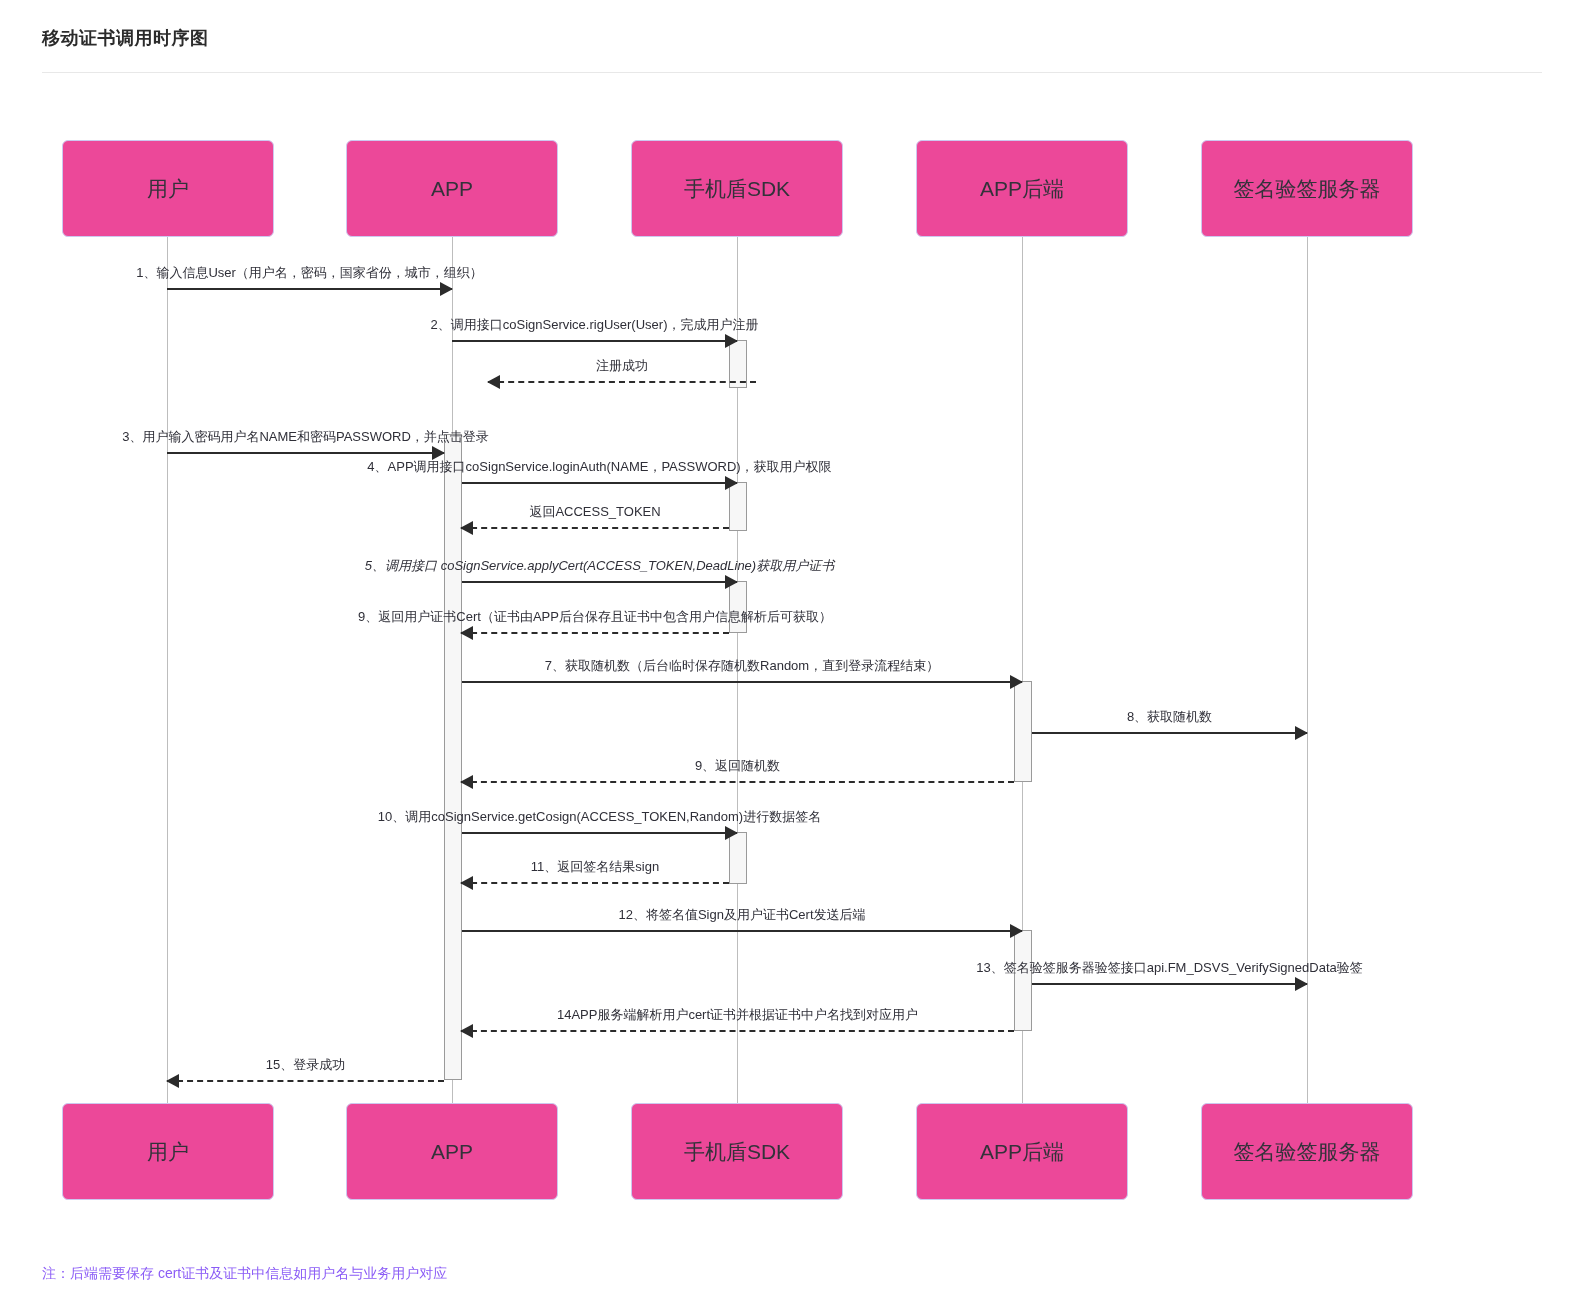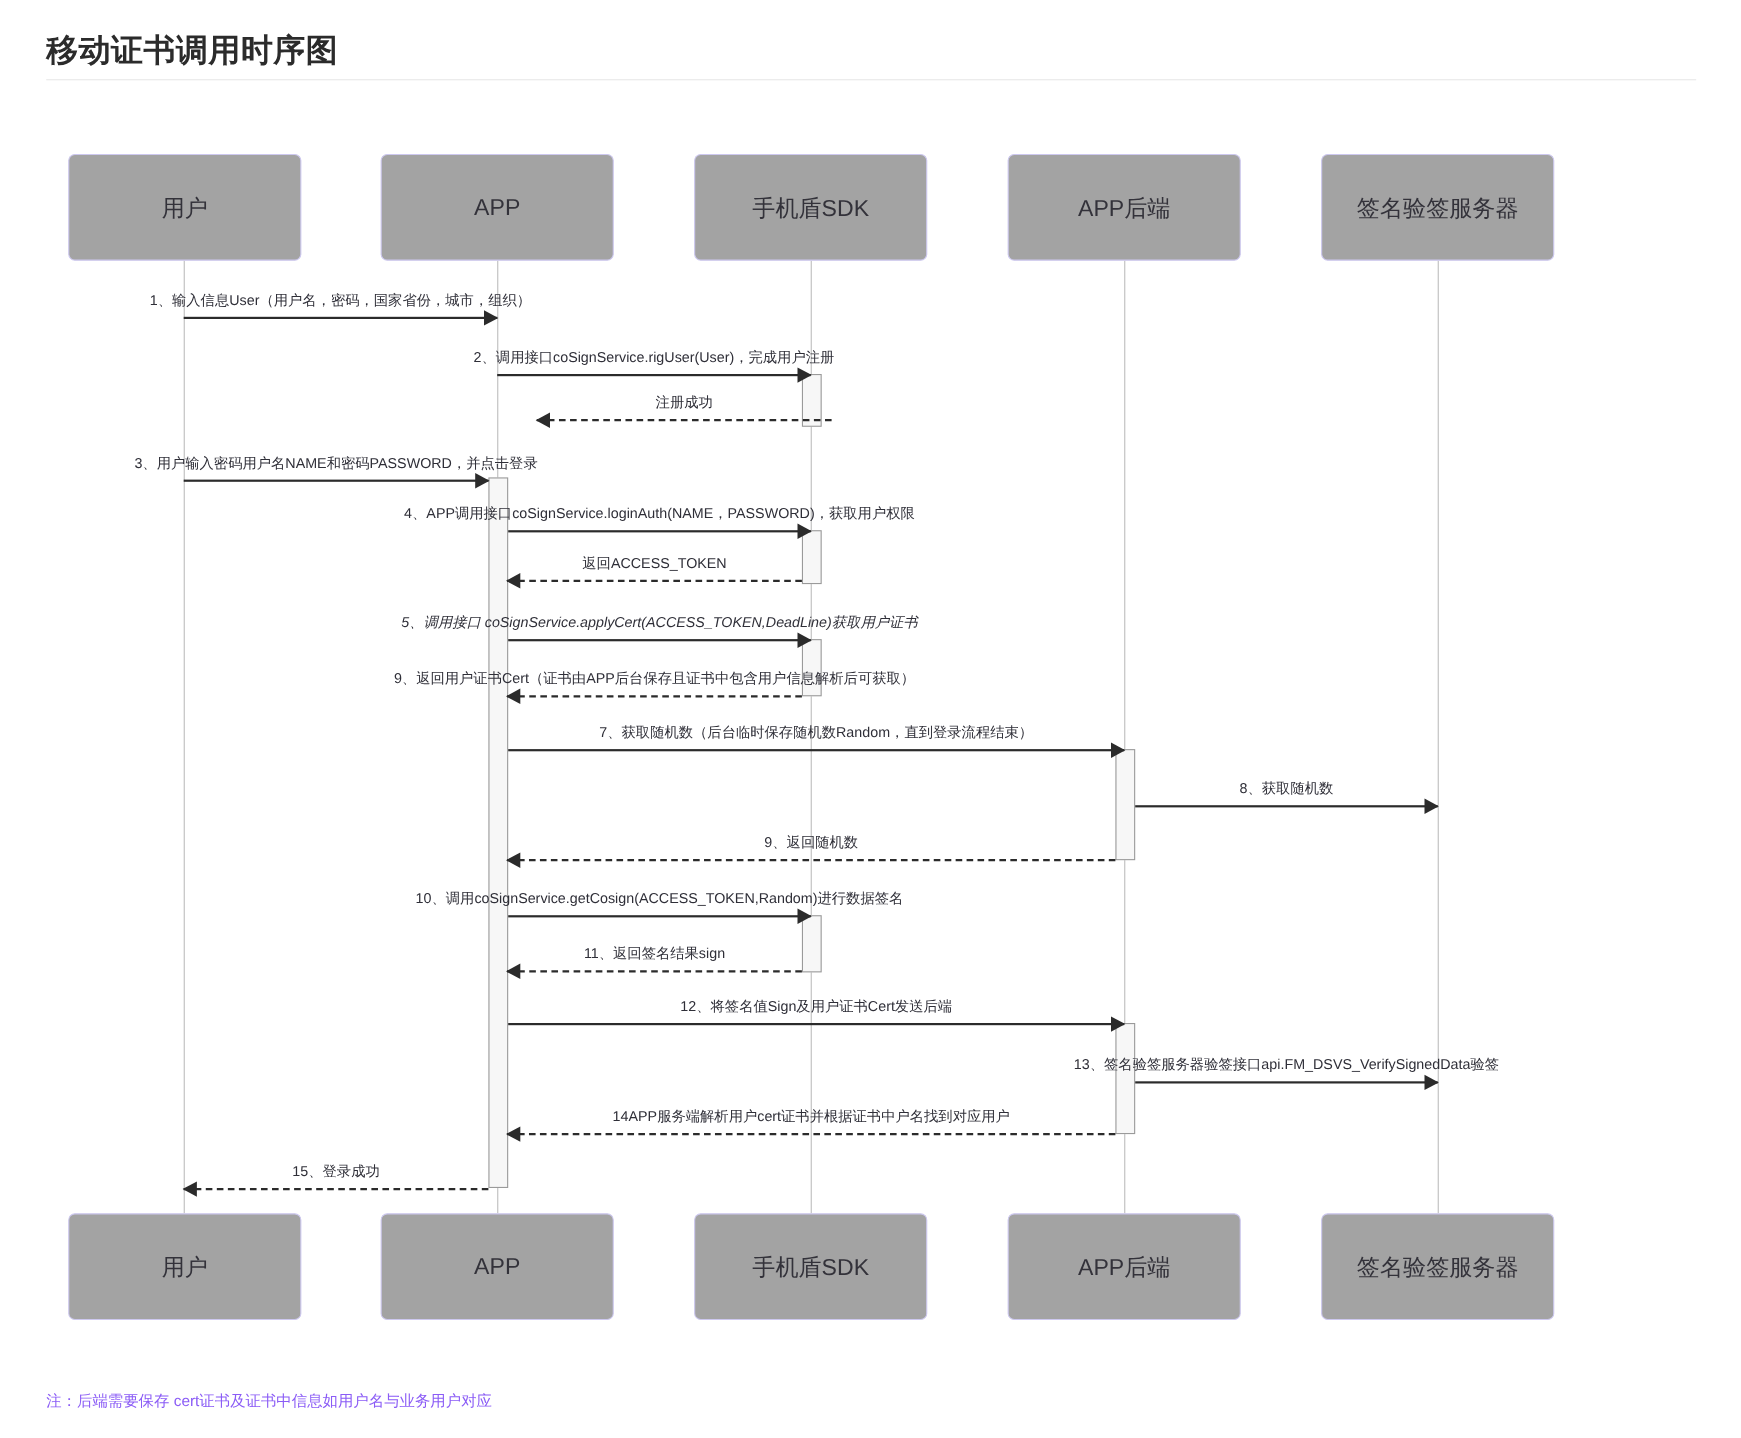--- a/index.html
+++ b/index.html
@@ -12,42 +12,42 @@
     position: relative;
     width: 1583px;
     height: 1307px;
     background: #ffffff;
     overflow: hidden;
   }
   
   #doc-title {
     position: absolute;
     left: 42px; top: 26px;
-    font-size: 29px;
+    font-size: 18px;
     font-weight: bold;
     color: #2b2b2b;
     letter-spacing: 0.5px;
   }
   #title-rule {
     position: absolute;
     left: 42px; top: 72px;
     width: 1500px; height: 1px;
     background: #e8e8e8;
   }
   
   #diagram {
     position: absolute;
     left: 0; top: 0;
     width: 1583px; height: 1250px;
   }
   
   .participant {
     position: absolute;
     height: 97px;
-    background: #a3a3a3;
+    background: #ec4899;
     border: 1px solid #cdc8ef;
     border-radius: 6px;
     display: flex;
     align-items: center;
     justify-content: center;
     color: #33323a;
     font-size: 21px;
   }
   .participant .plabel { white-space: nowrap; }
   
@@ -180,21 +180,21 @@
       <div class="head"></div>
       <div class="caption">2、调用接口coSignService.rigUser(User)，完成用户注册</div>
     </div>
 
     <div class="msg left dashed" style="left:488px; width:268px; top:381px;">
       <div class="line"></div>
       <div class="head"></div>
       <div class="caption">注册成功</div>
     </div>
 
-    <div class="msg right solid" style="left:167px; width:277px; top:436px;">
+    <div class="msg right solid" style="left:167px; width:277px; top:452px;">
       <div class="line"></div>
       <div class="head"></div>
       <div class="caption">3、用户输入密码用户名NAME和密码PASSWORD，并点击登录</div>
     </div>
 
     <div class="msg right solid" style="left:462px; width:275px; top:482px;text-align:right;">
       <div class="line"></div>
       <div class="head"></div>
       <div class="caption">4、APP调用接口coSignService.loginAuth(NAME，PASSWORD)，获取用户权限</div>
     </div>

